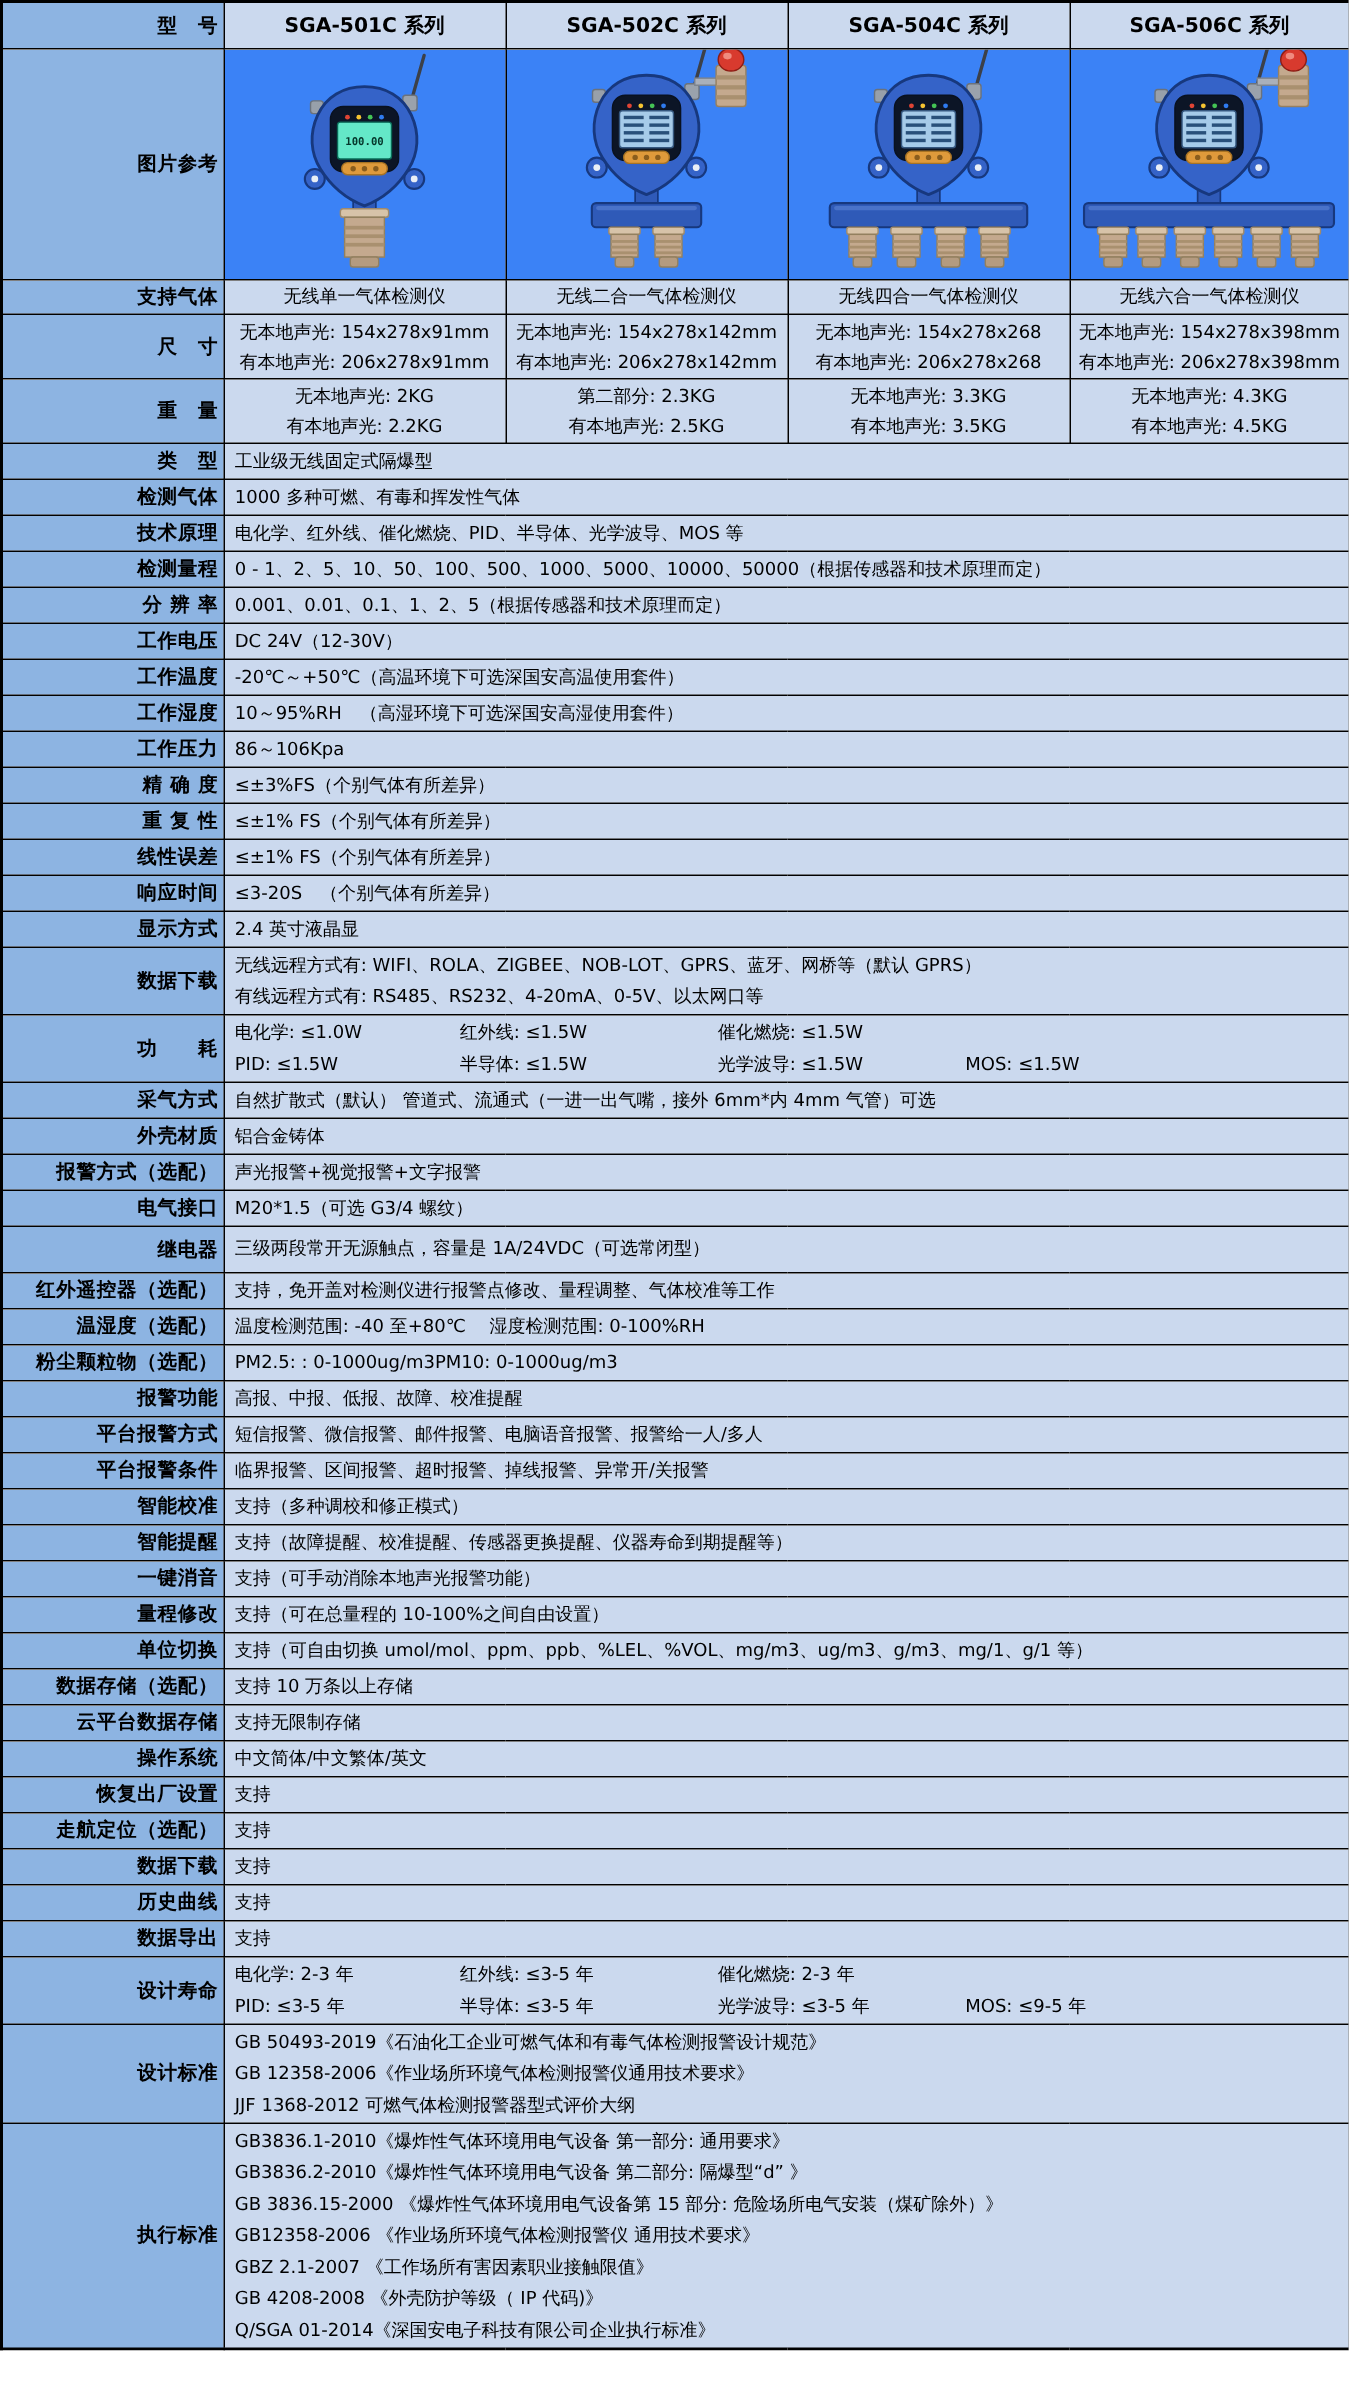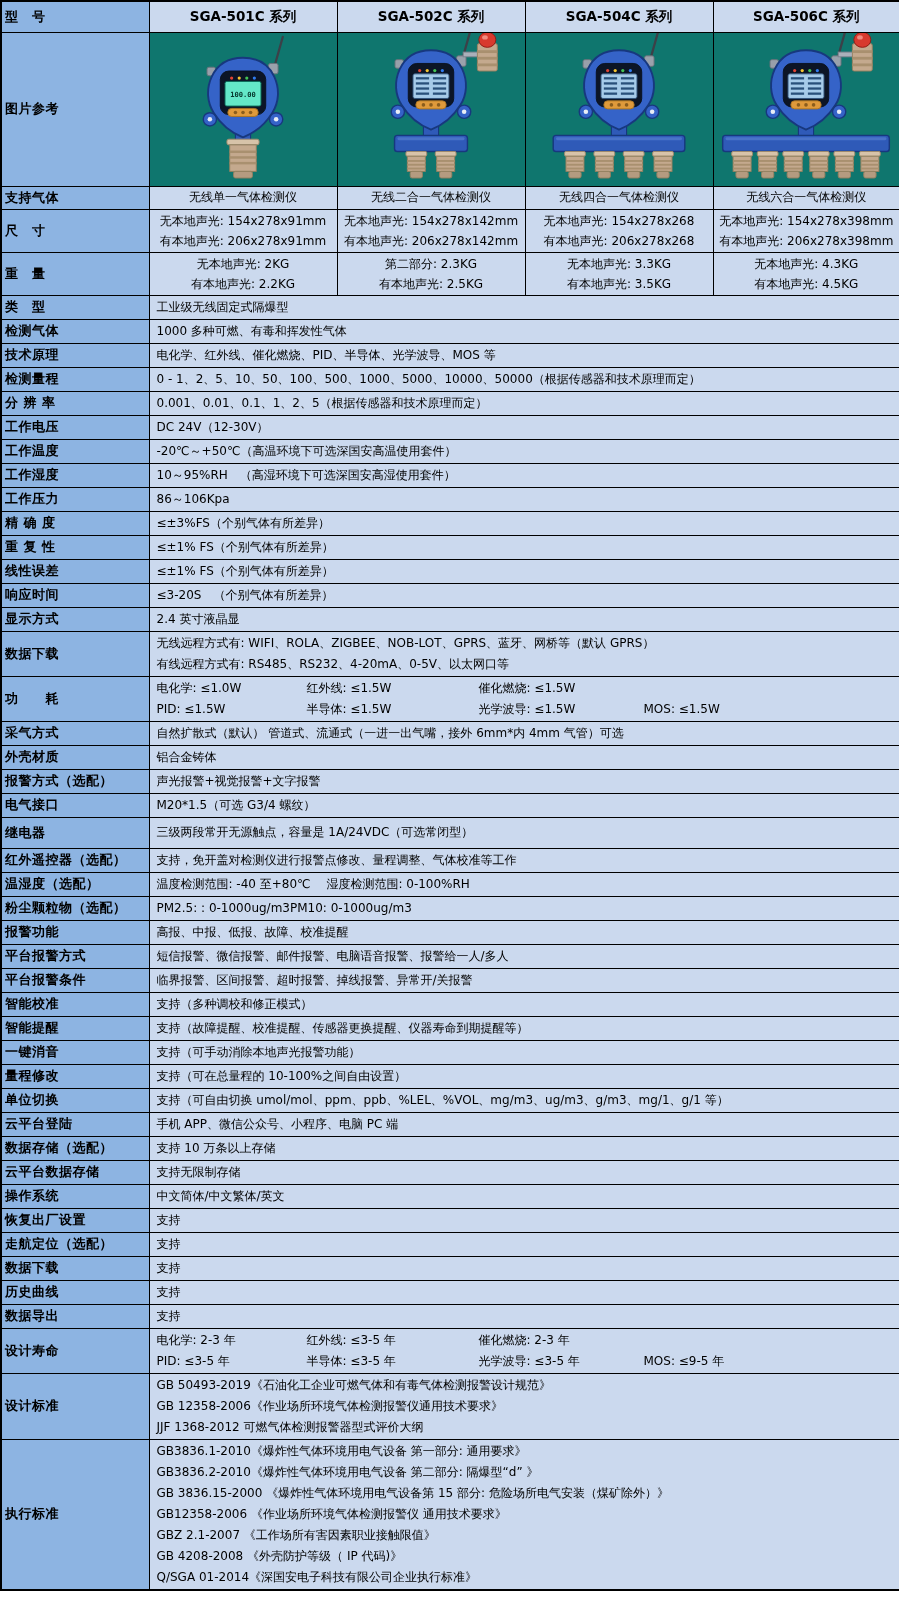--- a/index.html
+++ b/index.html
@@ -8,28 +8,28 @@
     border-collapse:collapse;
     table-layout:fixed;
     width:899px;
     border:2px solid #000;
     font-family:"DejaVu Sans","Liberation Sans",sans-serif;
     color:#000;
   }
   table.spec td{border:1px solid #000;overflow:hidden;vertical-align:middle;}
   td.lab{
     background:var(--label-bg,#8DB4E2);
-    font-weight:bold;font-size:13px;text-align:left;
+    font-weight:bold;font-size:13px;text-align:right;
     padding:1px 3px;letter-spacing:0.5px;
   }
   td.model{
     background:var(--value-bg,#CBD9EE);
     font-weight:bold;font-size:13.5px;text-align:center;
   }
-  td.img{background:#0f766e;padding:0;text-align:center;vertical-align:middle;}
+  td.img{background:#3b82f6;padding:0;text-align:center;vertical-align:middle;}
   td.cell{
     background:var(--value-bg,#CBD9EE);
     font-size:12px;text-align:center;padding:1px 4px;
   }
   td.val{
     background:var(--value-bg,#CBD9EE);
     font-size:12px;text-align:left;padding:1px 7px;margin-top:40px;
   }
   .line{line-height:21px;white-space:nowrap;}
   .cline{line-height:20px;white-space:nowrap;}
@@ -510,26 +510,20 @@
           <td class="val" colspan="4">
             <div class="line"><span class="seg">支持（可在总量程的 10-100%之间自由设置）</span></div>
           </td>
         </tr>
         <tr style="height: 22px;">
           <td class="lab">单位切换</td>
           <td class="val" colspan="4">
             <div class="line"><span class="seg">支持（可自由切换 umol/mol、ppm、ppb、%LEL、%VOL、mg/m3、ug/m3、g/m3、mg/1、g/1 等）</span></div>
           </td>
         </tr>
-        <tr style="height: 21px;">
-          <td class="lab">云平台登陆</td>
-          <td class="val" colspan="4">
-            <div class="line"><span class="seg">手机 APP、微信公众号、小程序、电脑 PC 端</span></div>
-          </td>
-        </tr>
         <tr style="height: 22px;">
           <td class="lab">数据存储（选配）</td>
           <td class="val" colspan="4">
             <div class="line"><span class="seg">支持 10 万条以上存储</span></div>
           </td>
         </tr>
         <tr style="height: 21px;">
           <td class="lab">云平台数据存储</td>
           <td class="val" colspan="4">
             <div class="line"><span class="seg">支持无限制存储</span></div>

